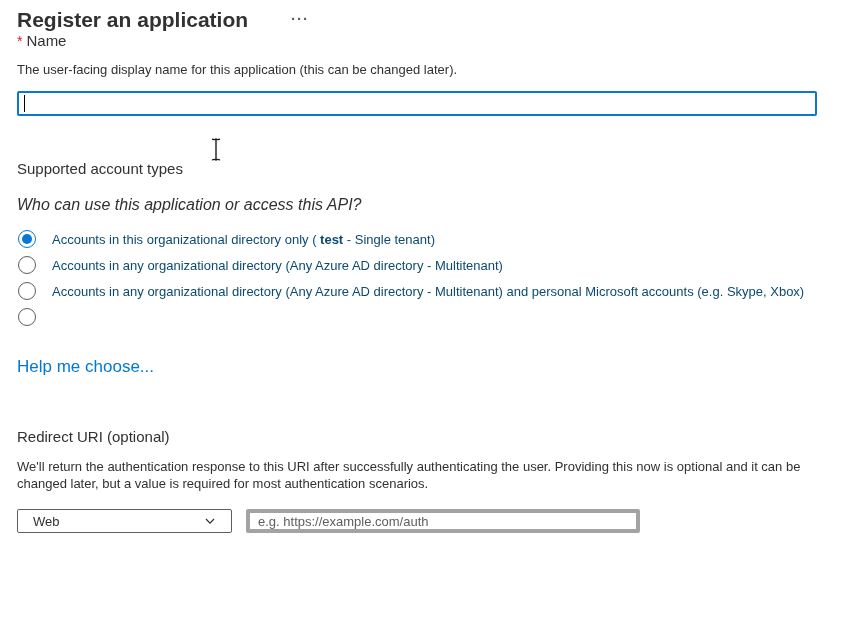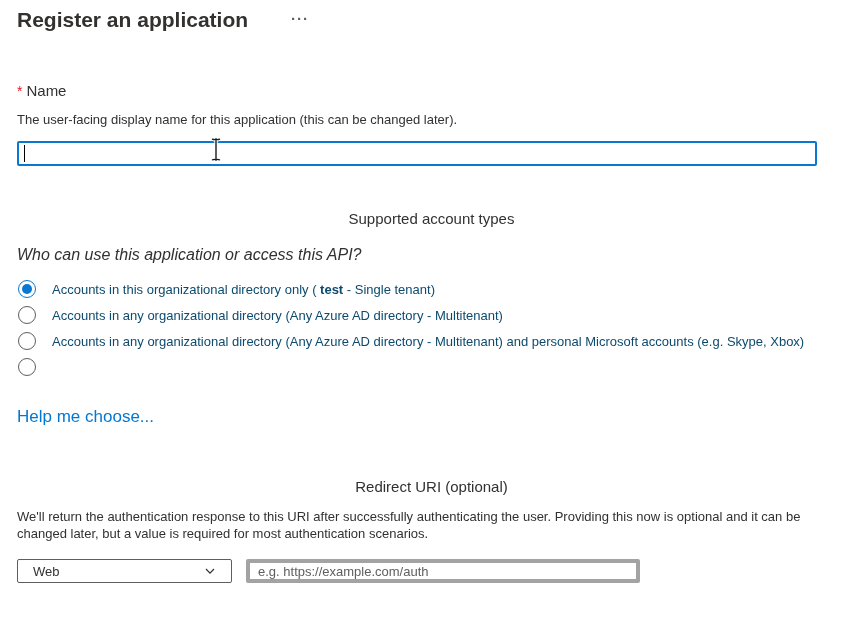--- a/index.html
+++ b/index.html
@@ -16,37 +16,37 @@
   
   .header { display: flex; align-items: center; gap: 17px; }
   .page-title { font-size: 21px; font-weight: 700; color: #323130; letter-spacing: 0; }
   .more-btn {
     background: none; border: none; color: #605e5c;
     font-size: 15px; font-weight: 700; letter-spacing: 1px;
     margin-left: 26px; margin-top: -4px; cursor: pointer; line-height: 1;
   }
 
   
-  .name-label-row { margin-top: 50px; font-size: 15px; }
+  .name-label-row { font-size: 15px; }
   .required-marker { color: #e81123; margin-right: 4px; font-size: 14px; }
   .field-desc { margin-top: 13px; font-size: 13px; color: #323130; }
   .name-input-wrap { position: relative; margin-top: 14px; width: 800px; }
   .name-input {
     width: 800px; height: 25px;
     border: 2px solid #0a77d0; border-radius: 2px;
     padding: 0 8px; font-size: 13px; outline: none;
     font-family: "Liberation Sans", sans-serif;
   }
   .text-caret {
     position: absolute; left: 7px; top: 4px;
     width: 1px; height: 17px; background: #000;
   }
 
   
-  .section-heading { font-size: 15px; color: #323130; font-weight: 400; text-align: center; }
+  .section-heading { font-size: 15px; color: #323130; font-weight: 400; }
   .sat-heading { margin-top: 44px; }
   .sat-question { margin-top: 19px; font-size: 16px; font-style: italic; }
   .radio-group { margin-top: 12px; }
   .radio-row { display: flex; align-items: center; height: 26px; cursor: pointer; }
   .radio-circle {
     width: 18px; height: 18px; border-radius: 50%;
     border: 1px solid #605e5c; background: #fff;
     display: flex; align-items: center; justify-content: center;
     flex: 0 0 18px; margin-left: 1px;
   }

